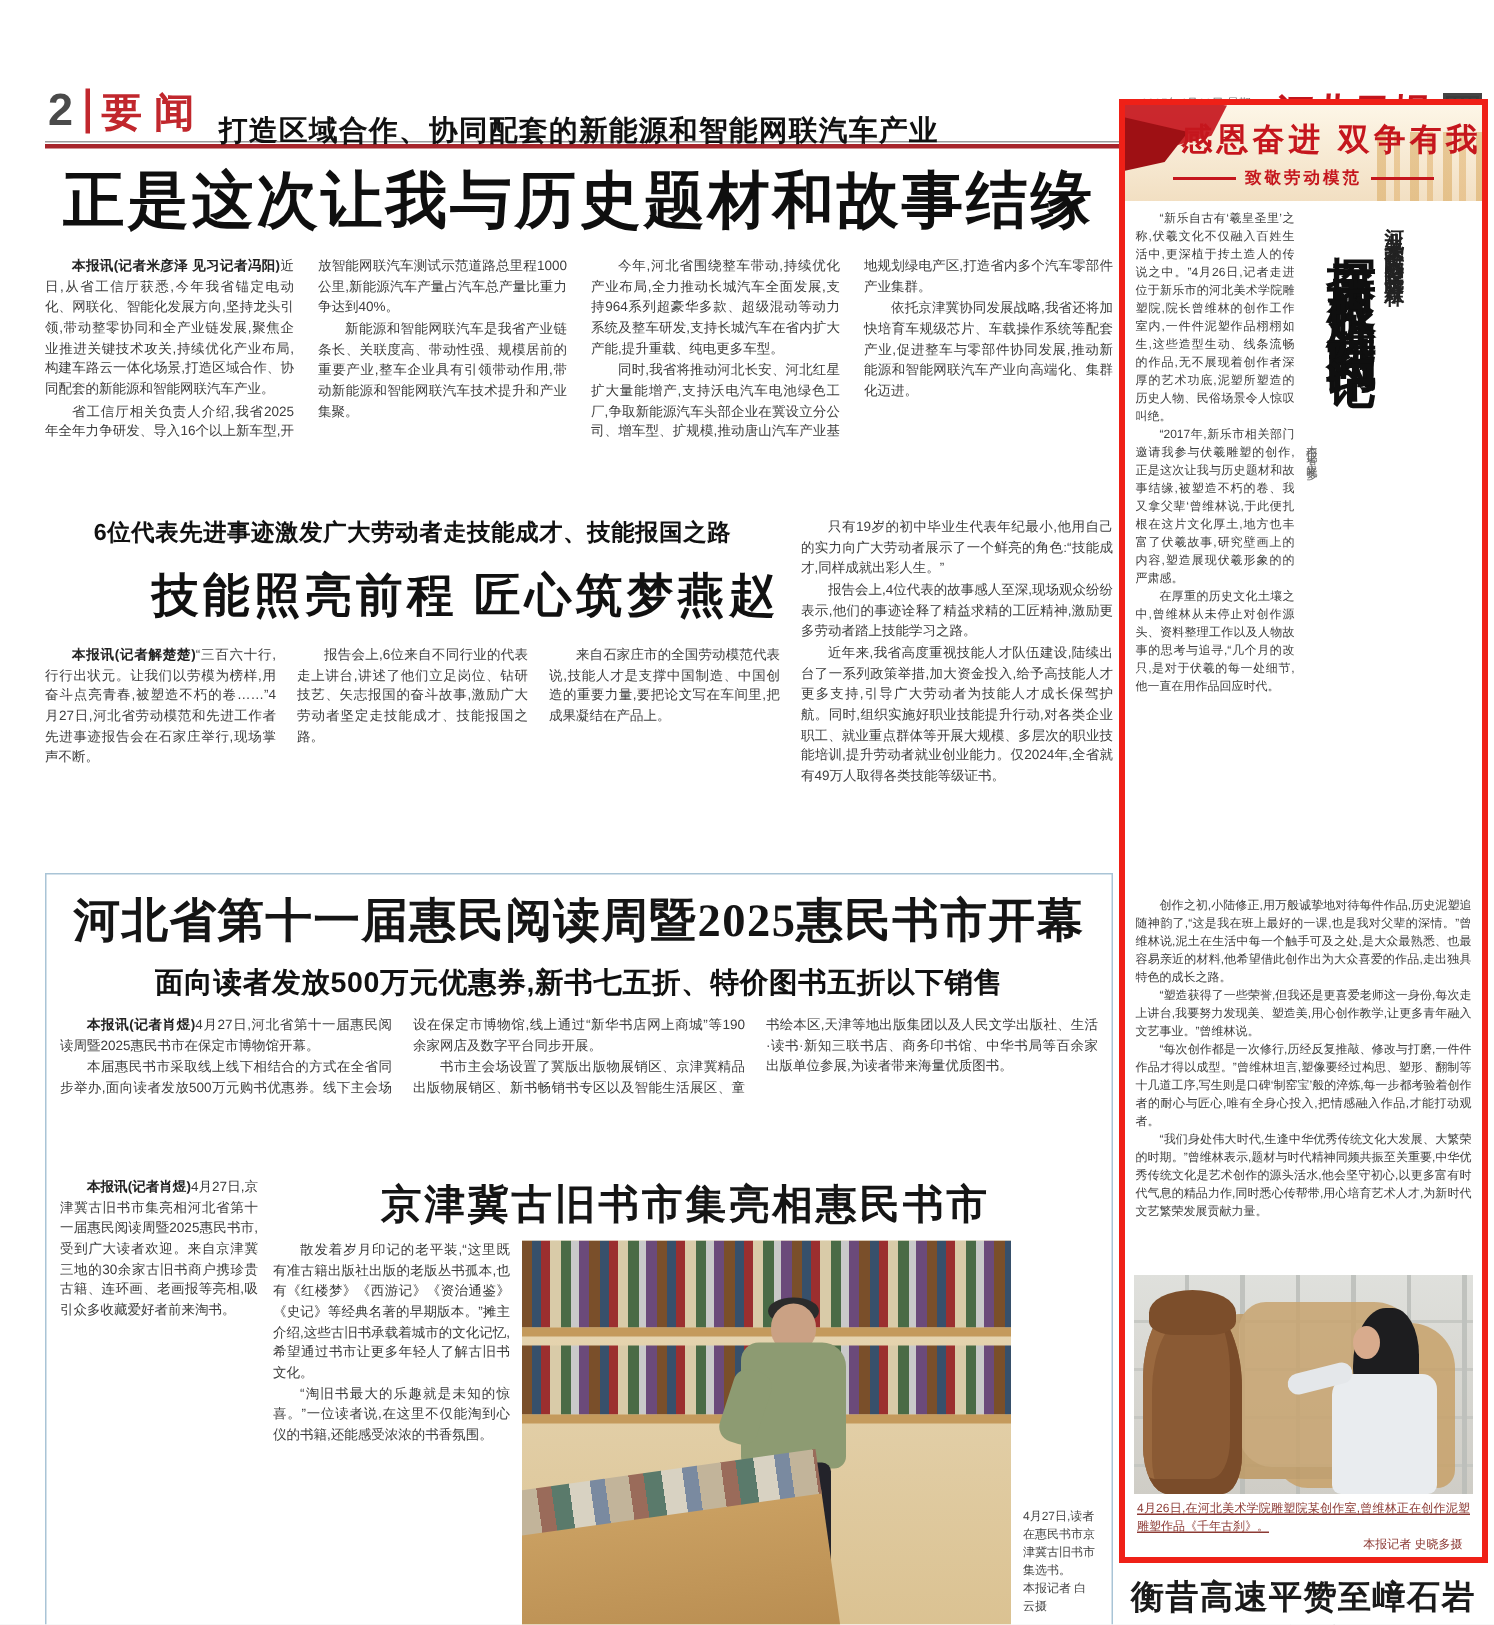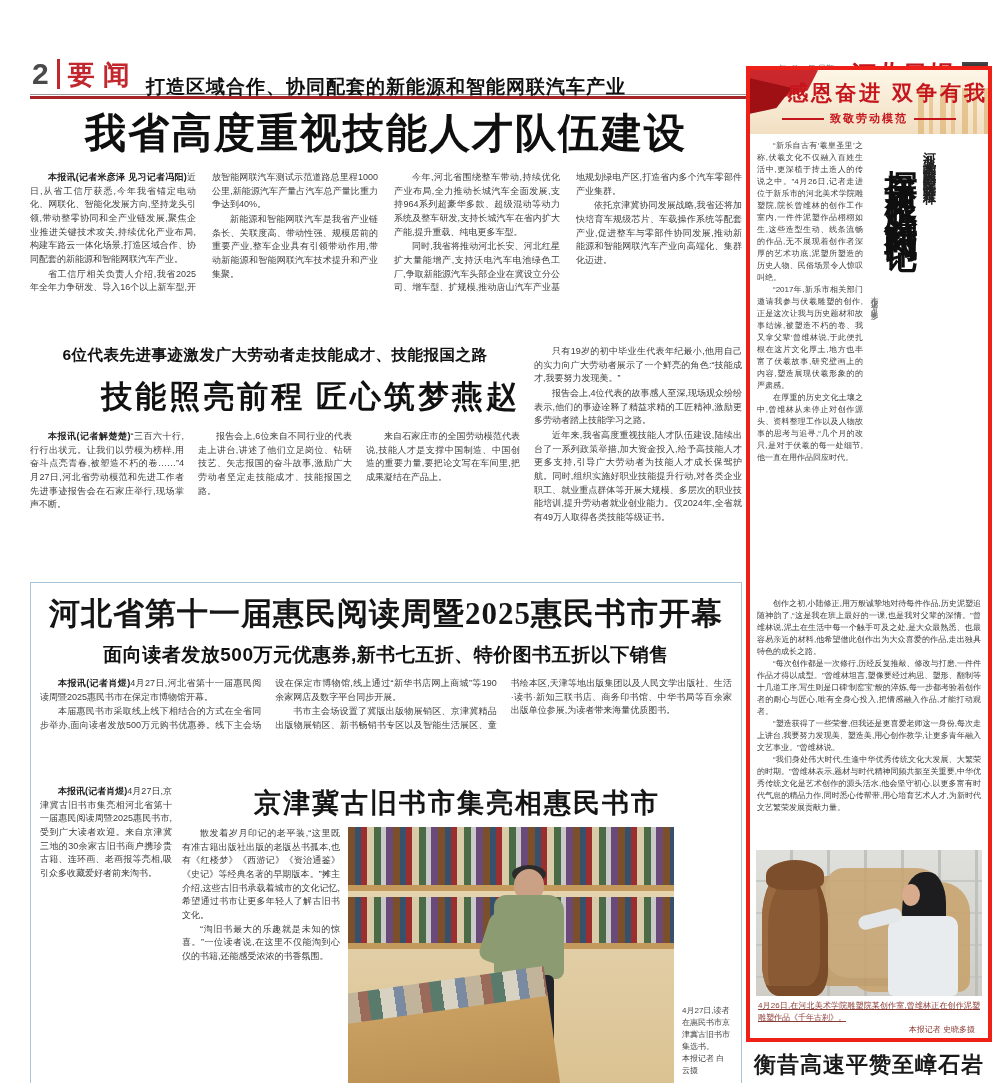--- a/index.html
+++ b/index.html
@@ -138,21 +138,21 @@
       </div>
     </div>
     <div class="hdr-rule"></div>
     <div class="hdr-rule-red"></div>
   </div>
 
   <div class="main">
 
     <div>
       <div class="kicker a1-kicker">打造区域合作、协同配套的新能源和智能网联汽车产业</div>
-      <div class="a1-headline">我省高度重视技能人才队伍建设</div>
+      <div class="a1-headline">正是这次让我与历史题材和故事结缘</div>
       <div class="body-cols a1-body">
         <p><b class="lead">本报讯(记者米彦泽 见习记者冯阳)</b><span>近日,从省工信厅获悉,今年我省锚定电动化、网联化、智能化发展方向,坚持龙头引领,带动整零协同和全产业链发展,聚焦企业推进关键技术攻关,持续优化产业布局,构建车路云一体化场景,打造区域合作、协同配套的新能源和智能网联汽车产业。</span></p>
         <p>省工信厅相关负责人介绍,我省2025年全年力争研发、导入16个以上新车型,开放智能网联汽车测试示范道路总里程1000公里,新能源汽车产量占汽车总产量比重力争达到40%。</p>
         <p>新能源和智能网联汽车是我省产业链条长、关联度高、带动性强、规模居前的重要产业,整车企业具有引领带动作用,带动新能源和智能网联汽车技术提升和产业集聚。</p>
         <p>今年,河北省围绕整车带动,持续优化产业布局,全力推动长城汽车全面发展,支持964系列超豪华多款、超级混动等动力系统及整车研发,支持长城汽车在省内扩大产能,提升重载、纯电更多车型。</p>
         <p>同时,我省将推动河北长安、河北红星扩大量能增产,支持沃电汽车电池绿色工厂,争取新能源汽车头部企业在冀设立分公司、增车型、扩规模,推动唐山汽车产业基地规划绿电产区,打造省内多个汽车零部件产业集群。</p>
         <p>依托京津冀协同发展战略,我省还将加快培育车规级芯片、车载操作系统等配套产业,促进整车与零部件协同发展,推动新能源和智能网联汽车产业向高端化、集群化迈进。</p>
       </div>
     </div>
 
@@ -160,21 +160,21 @@
       <div class="a2-left">
         <div class="kicker a2-kicker">6位代表先进事迹激发广大劳动者走技能成才、技能报国之路</div>
         <div class="a2-headline">技能照亮前程  匠心筑梦燕赵</div>
         <div class="body-cols a2-body">
           <p><b class="lead">本报讯(记者解楚楚)</b><span>“三百六十行,行行出状元。让我们以劳模为榜样,用奋斗点亮青春,被塑造不朽的卷……”4月27日,河北省劳动模范和先进工作者先进事迹报告会在石家庄举行,现场掌声不断。</span></p>
           <p>报告会上,6位来自不同行业的代表走上讲台,讲述了他们立足岗位、钻研技艺、矢志报国的奋斗故事,激励广大劳动者坚定走技能成才、技能报国之路。</p>
           <p>来自石家庄市的全国劳动模范代表说,技能人才是支撑中国制造、中国创造的重要力量,要把论文写在车间里,把成果凝结在产品上。</p>
         </div>
       </div>
       <div class="body-cols a2-side">
-        <p>只有19岁的初中毕业生代表年纪最小,他用自己的实力向广大劳动者展示了一个鲜亮的角色:“技能成才,我要努力发现美。”</p>
+        <p>只有19岁的初中毕业生代表年纪最小,他用自己的实力向广大劳动者展示了一个鲜亮的角色:“技能成才,同样成就出彩人生。”</p>
         <p>报告会上,4位代表的故事感人至深,现场观众纷纷表示,他们的事迹诠释了精益求精的工匠精神,激励更多劳动者踏上技能学习之路。</p>
         <p>近年来,我省高度重视技能人才队伍建设,陆续出台了一系列政策举措,加大资金投入,给予高技能人才更多支持,引导广大劳动者为技能人才成长保驾护航。同时,组织实施好职业技能提升行动,对各类企业职工、就业重点群体等开展大规模、多层次的职业技能培训,提升劳动者就业创业能力。仅2024年,全省就有49万人取得各类技能等级证书。</p>
       </div>
     </div>
 
     <div class="box3">
       <div class="a3-headline">河北省第十一届惠民阅读周暨2025惠民书市开幕</div>
       <div class="a3-subhead">面向读者发放500万元优惠券,新书七五折、特价图书五折以下销售</div>
       <div class="body-cols a3-body">
         <p><b class="lead">本报讯(记者肖煜)</b><span>4月27日,河北省第十一届惠民阅读周暨2025惠民书市在保定市博物馆开幕。</span></p>
@@ -232,22 +232,22 @@
         <p>“2017年,新乐市相关部门邀请我参与伏羲雕塑的创作,正是这次让我与历史题材和故事结缘,被塑造不朽的卷、我又拿父辈‘曾维林说,于此便扎根在这片文化厚土,地方也丰富了伏羲故事,研究壁画上的内容,塑造展现伏羲形象的的严肃感。</p>
         <p>在厚重的历史文化土壤之中,曾维林从未停止对创作源头、资料整理工作以及人物故事的思考与追寻,“几个月的改只,是对于伏羲的每一处细节,他一直在用作品回应时代。</p>
       </div>
       <div class="v-byline">本报记者 史晓多</div>
       <div class="v-headline">探寻历史根脉 镌刻时代印记</div>
       <div class="v-subtitle">河北美术学院雕塑院院长曾维林:</div>
     </div>
 
     <div class="r-bottom">
       <p>创作之初,小陆修正,用万般诚挚地对待每件作品,历史泥塑追随神韵了,“这是我在班上最好的一课,也是我对父辈的深情。”曾维林说,泥土在生活中每一个触手可及之处,是大众最熟悉、也最容易亲近的材料,他希望借此创作出为大众喜爱的作品,走出独具特色的成长之路。</p>
+      <p>“塑造获得了一些荣誉,但我还是更喜爱老师这一身份,每次走上讲台,我要努力发现美、塑造美,用心创作教学,让更多青年融入文艺事业。”曾维林说。</p>
       <p>“每次创作都是一次修行,历经反复推敲、修改与打磨,一件件作品才得以成型。”曾维林坦言,塑像要经过构思、塑形、翻制等十几道工序,写生则是口碑‘制窑宝’般的淬炼,每一步都考验着创作者的耐心与匠心,唯有全身心投入,把情感融入作品,才能打动观者。</p>
-      <p>“塑造获得了一些荣誉,但我还是更喜爱老师这一身份,每次走上讲台,我要努力发现美、塑造美,用心创作教学,让更多青年融入文艺事业。”曾维林说。</p>
       <p>“我们身处伟大时代,生逢中华优秀传统文化大发展、大繁荣的时期。”曾维林表示,题材与时代精神同频共振至关重要,中华优秀传统文化是艺术创作的源头活水,他会坚守初心,以更多富有时代气息的精品力作,同时悉心传帮带,用心培育艺术人才,为新时代文艺繁荣发展贡献力量。</p>
     </div>
 
     <div class="photo2">
       <div class="win"></div>
       <div class="clay-bg"></div>
       <div class="bust"></div>
       <div class="bust-helmet"></div>
       <div class="artist">
         <div class="artist-hair"></div>

